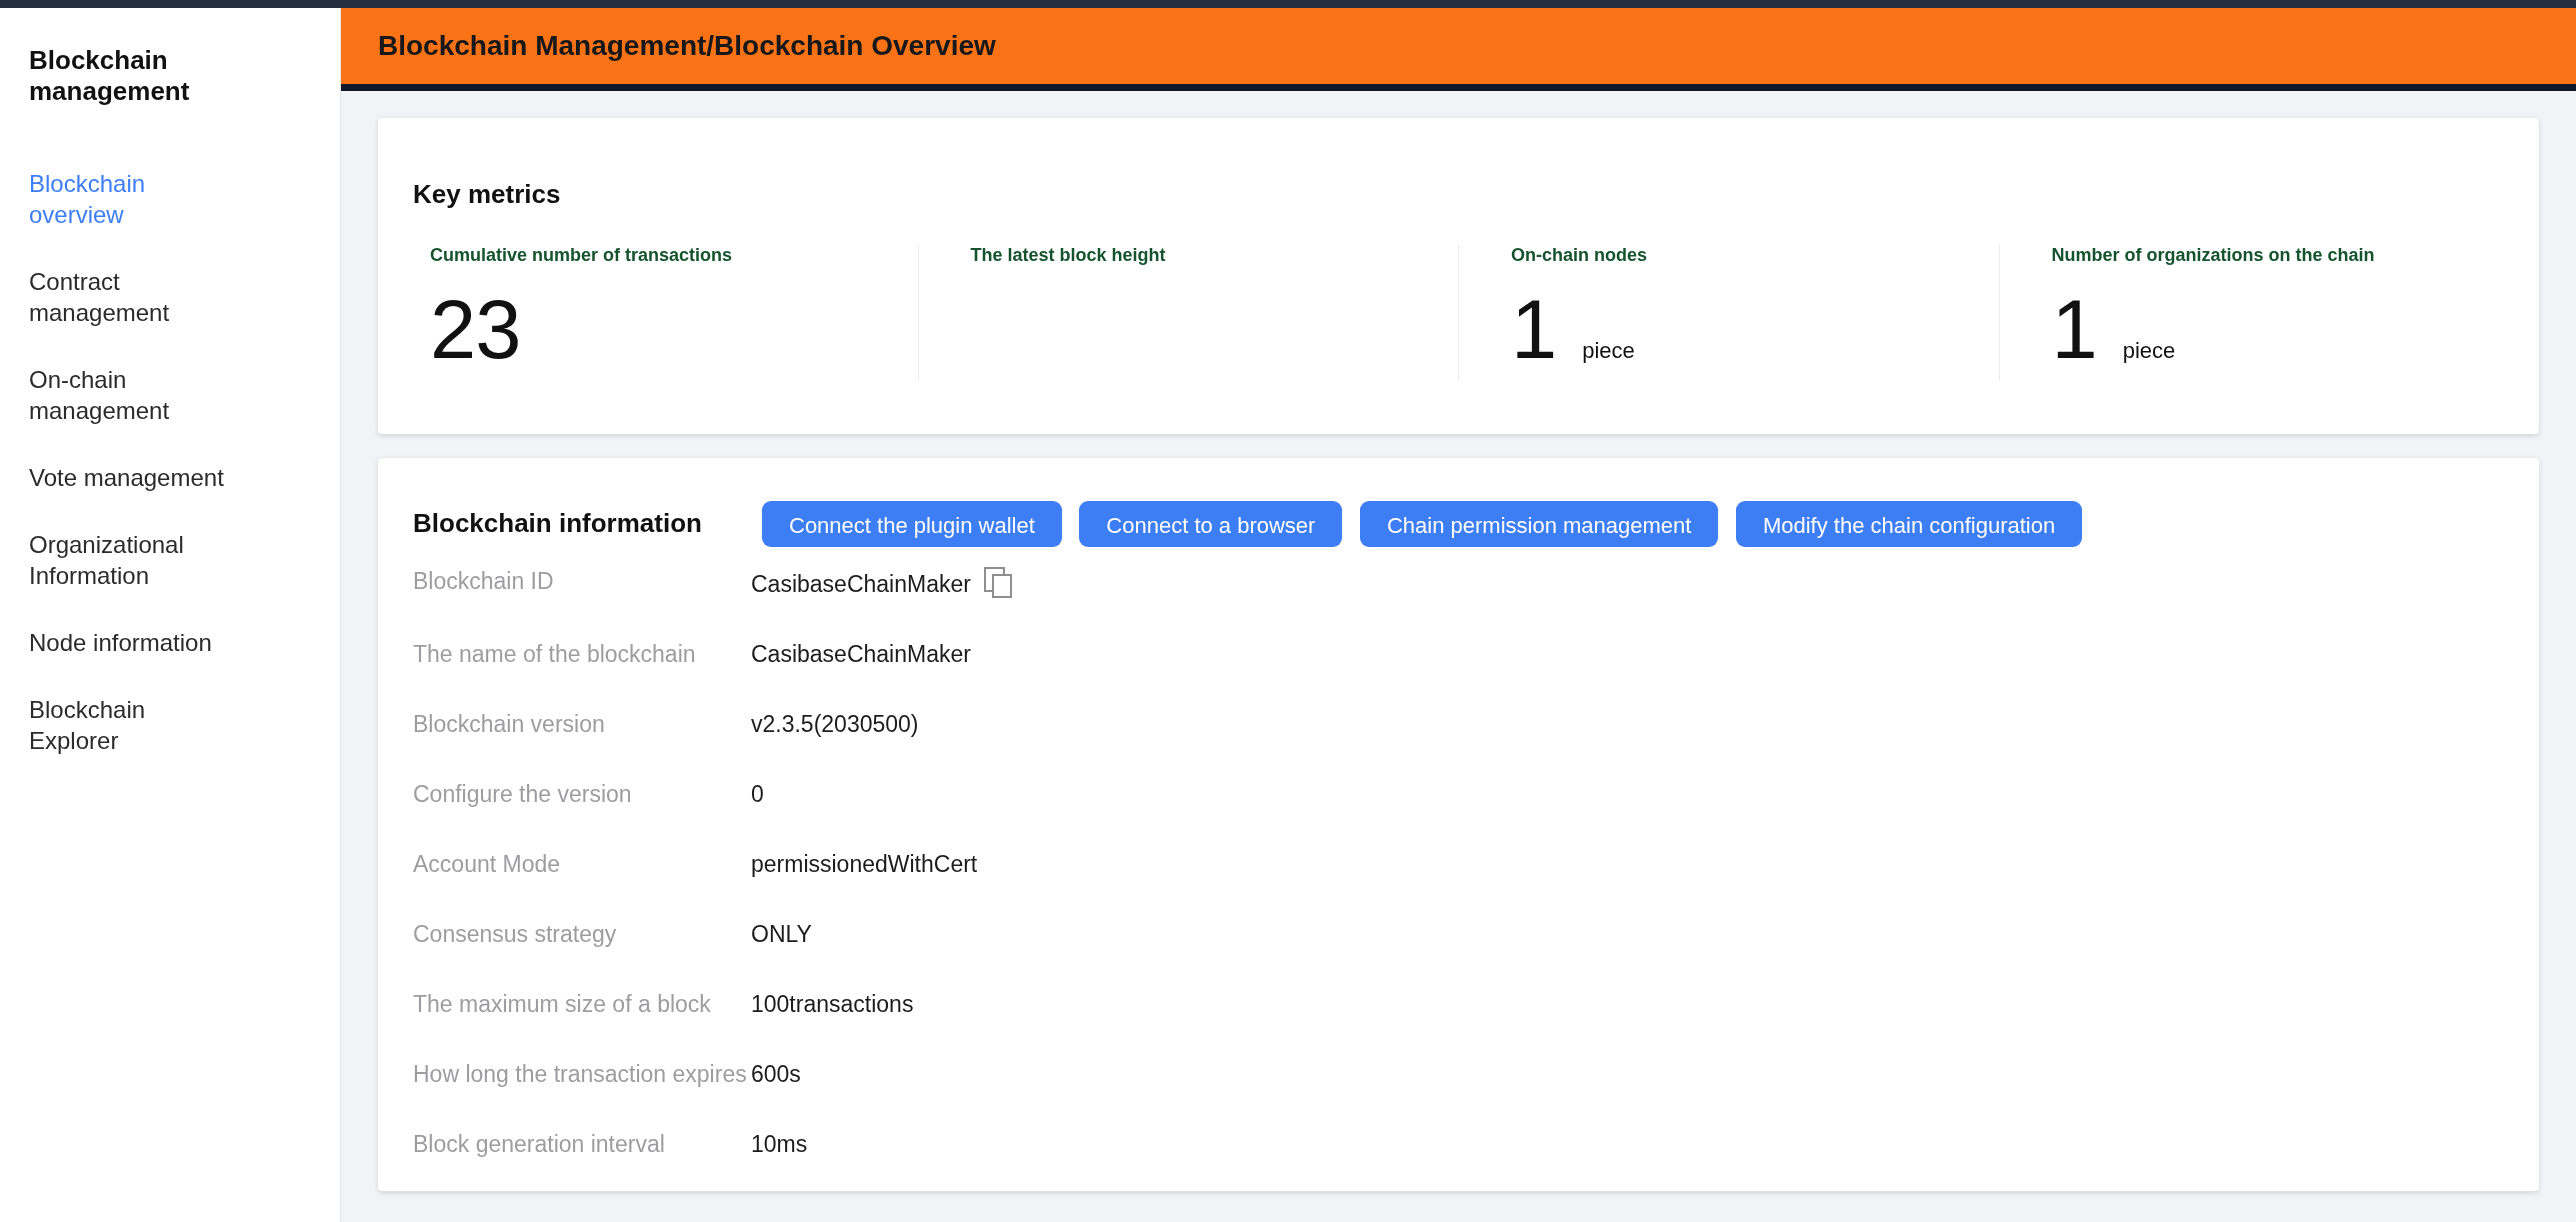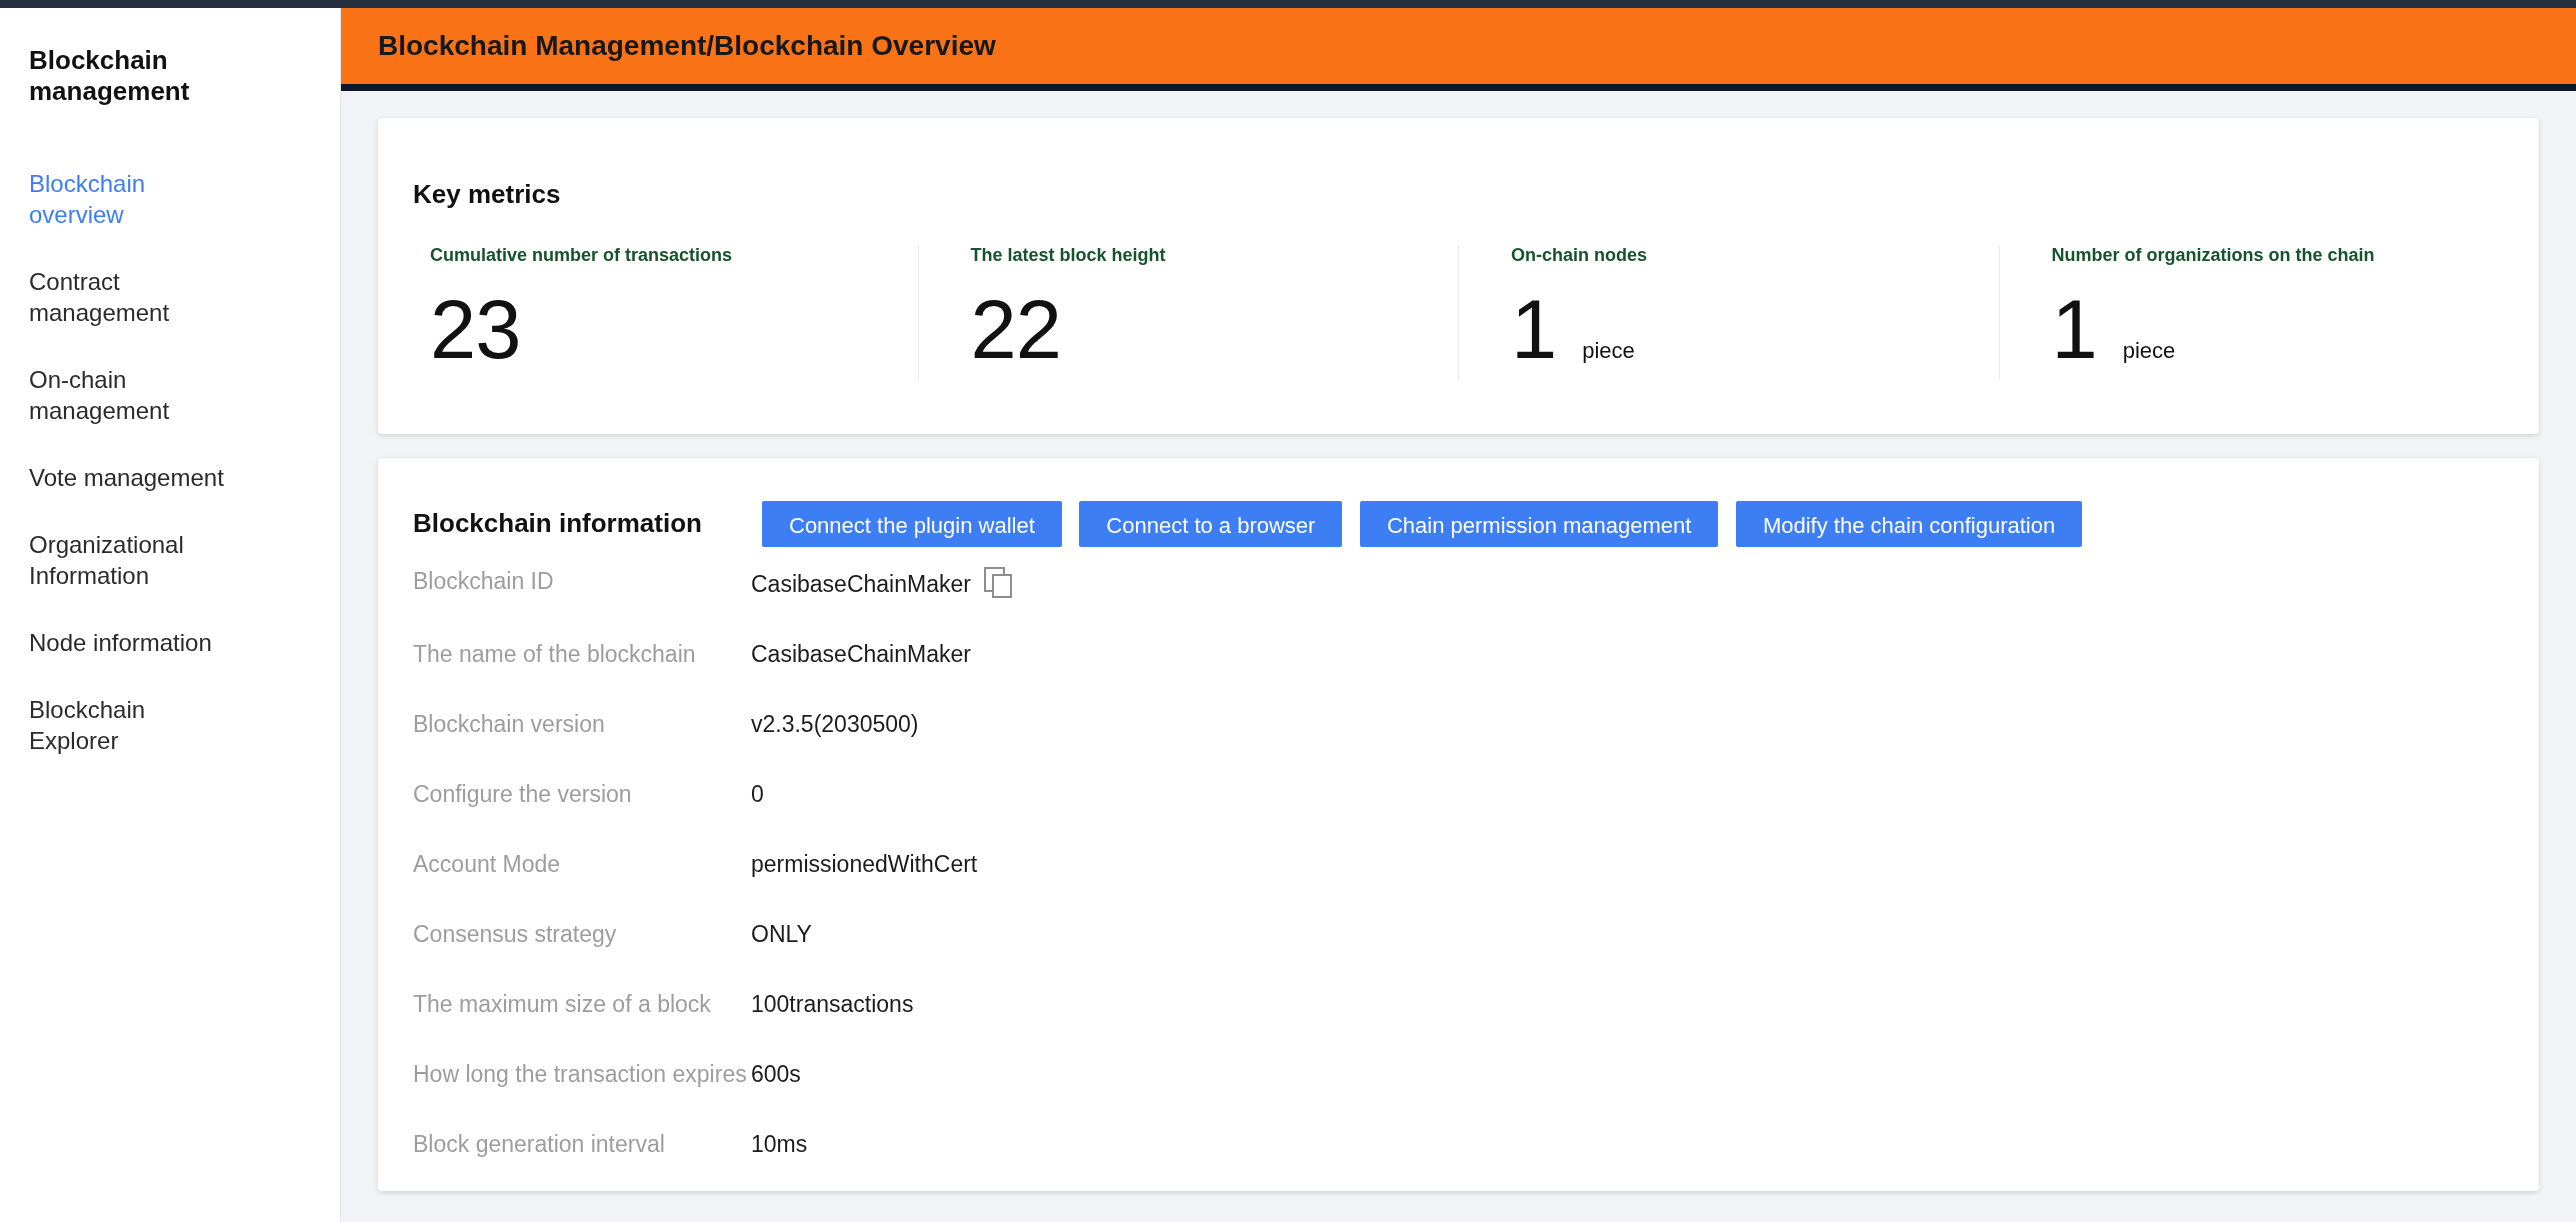--- a/index.html
+++ b/index.html
@@ -40,21 +40,21 @@
   .metric-valueline { margin-top:19.4px; }
   .metric-value { font-size:83px; line-height:89px; color:#111; letter-spacing:-1px; }
   .metric-unit { font-size:22px; color:#111; margin-left:26px; }
 
   
   .card.info { padding:43px 35px 33px 35px; }
   .info-header { display:flex; align-items:center; }
   .info-title { width:349px; flex-shrink:0; font-size:26px; font-weight:bold; color:#111; }
   .btn-row { display:flex; align-items:center; gap:17.5px; }
   .btn { height:46px; padding:12px 27px; background:var(--accent,#3d7ef5); color:#ffffff;
-    border:none; border-radius:2px; font-size:22px; font-family:inherit;
+    border:none; border-radius:9px; font-size:22px; font-family:inherit;
     cursor:pointer; white-space:nowrap; }
   .highlight-wrap { position:relative; display:inline-flex; }
   .highlight-wrap .annotation { position:absolute; left:-15.5px; right:-23px;
     top:-41px; bottom:-39px; border:3.9px solid var(--red,#e01f1f);
     pointer-events:none; }
 
   .fields { margin-top:20.4px; }
   .field-row { display:flex; align-items:flex-start; margin-bottom:42px; }
   .field-row:last-child { margin-bottom:0; }
   .field-label { width:338px; flex-shrink:0; font-size:23px; line-height:28px; color:#9d9da1; }
@@ -100,23 +100,20 @@
         <div class="card-title">Key metrics</div>
         <div class="metrics-row">
           <div class="metric">
             <div class="metric-label">Cumulative number of transactions</div>
             <div class="metric-valueline">
               <span class="metric-value">23</span><span class="metric-unit"></span>
             </div>
           </div>
           <div class="metric">
             <div class="metric-label">The latest block height</div>
-            <div class="metric-valueline">
-              <span class="metric-value">22</span><span class="metric-unit"></span>
-            </div>
           </div>
           <div class="metric">
             <div class="metric-label">On-chain nodes</div>
             <div class="metric-valueline">
               <span class="metric-value">1</span><span class="metric-unit">piece</span>
             </div>
           </div>
           <div class="metric">
             <div class="metric-label">Number of organizations on the chain</div>
             <div class="metric-valueline">

